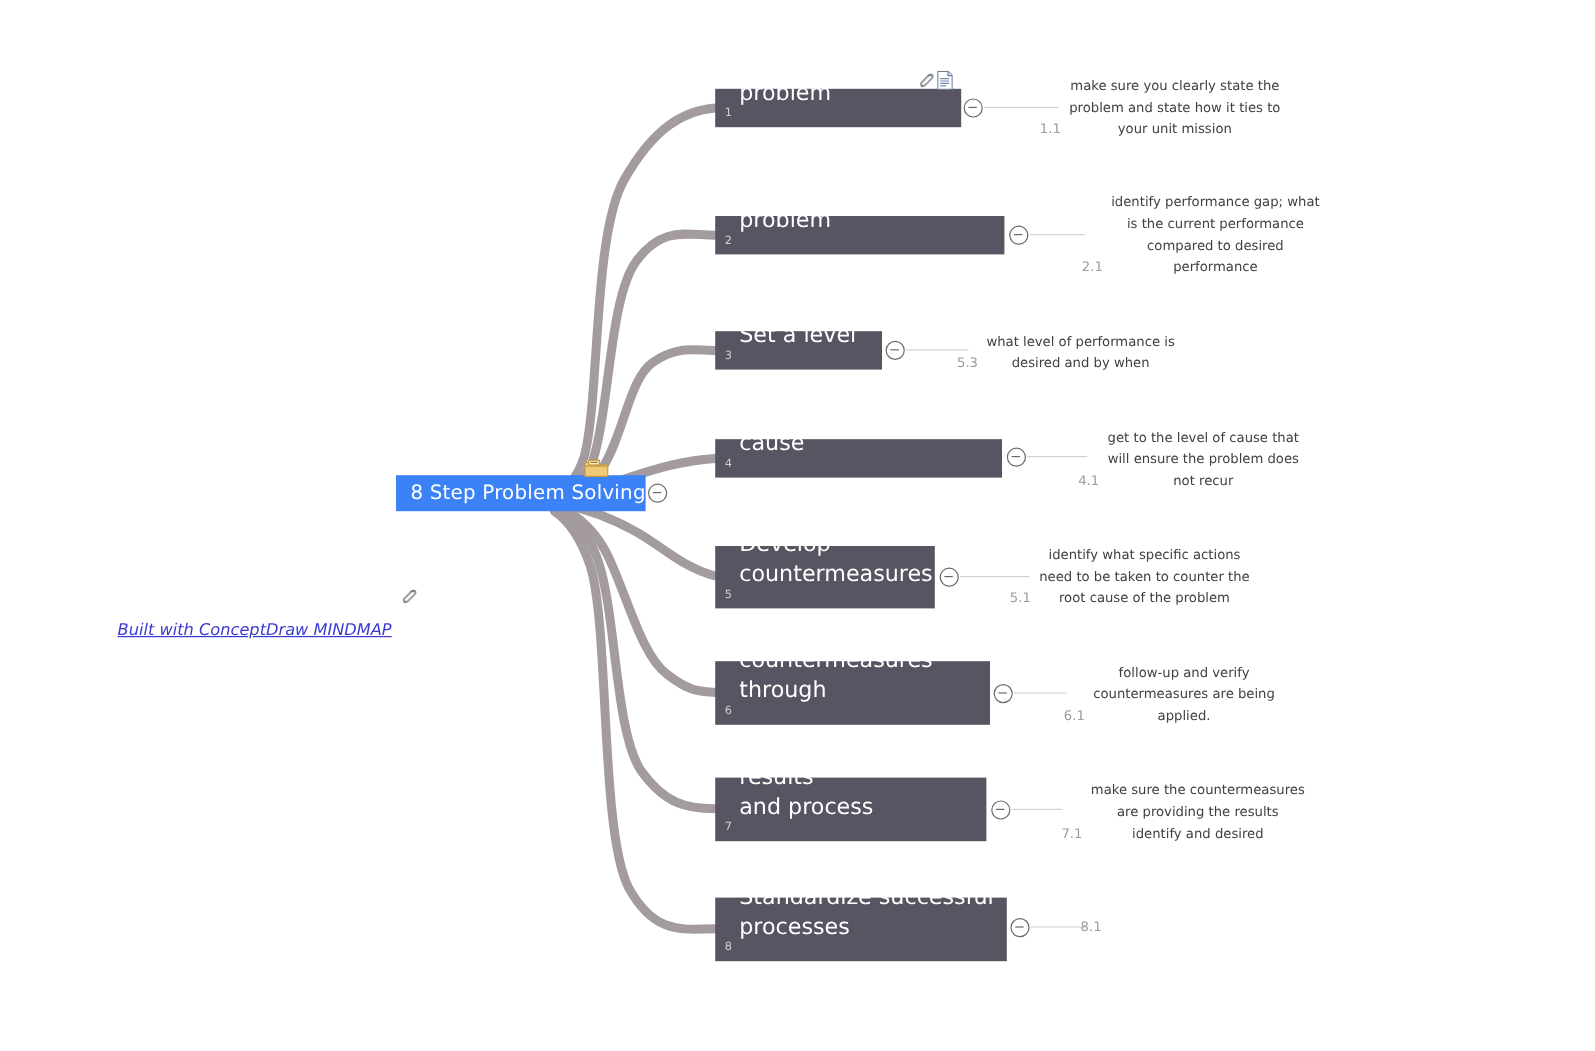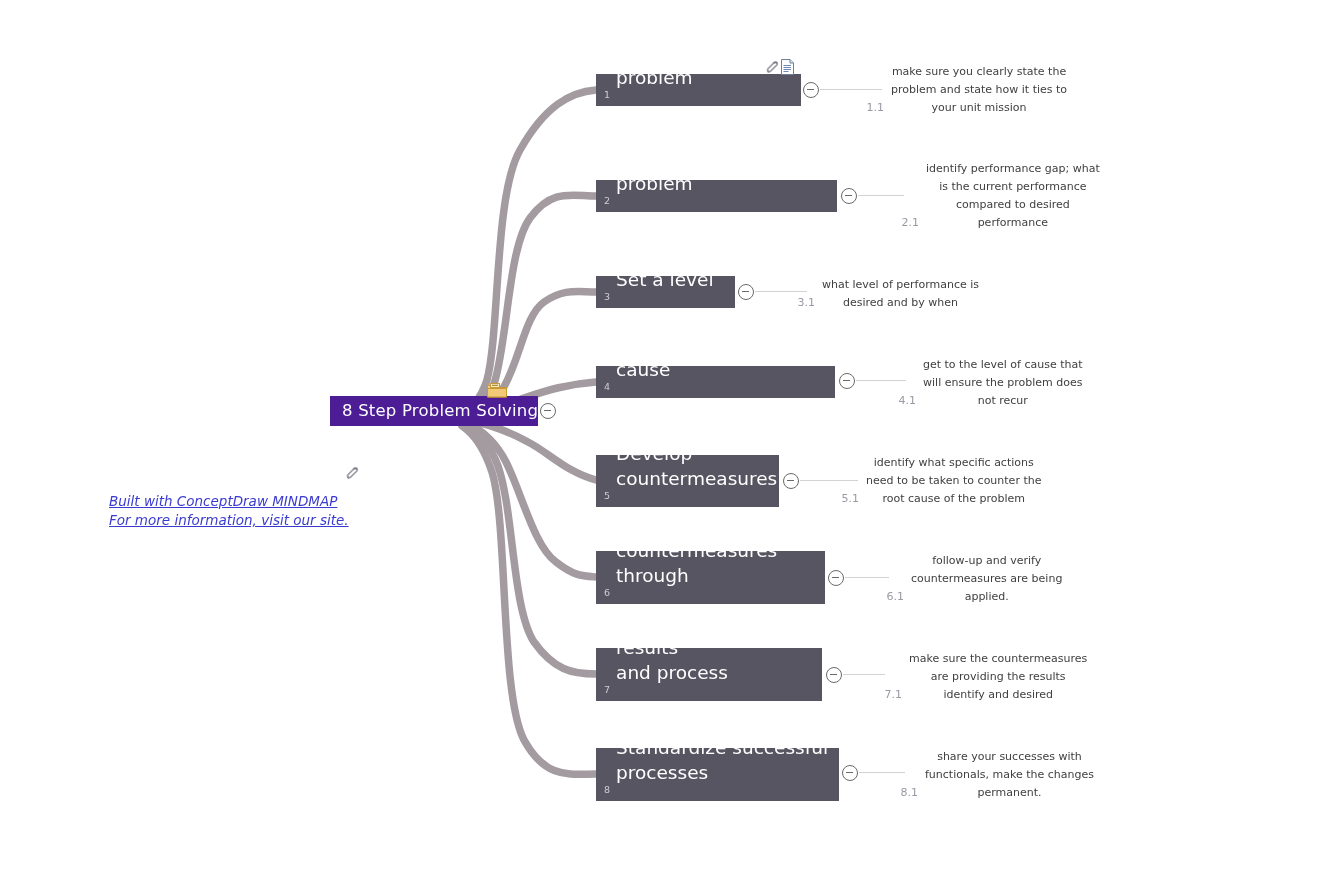--- a/index.html
+++ b/index.html
@@ -24,21 +24,21 @@
     position: absolute;
     left: 0; top: 0;
     width: 1329px;
     height: 876px;
     pointer-events: none;
   }
 
   
   .center-node {
     position: absolute;
-    background: #4c1d95;
+    background: #3b82f6;
     color: #ffffff;
     font-size: 16.5px;
     letter-spacing: .2px;
     white-space: nowrap;
     padding: 7px 12px 8px 12px;
     box-sizing: border-box;
     display: flex;
     align-items: center;
   }
   .center-node-label { color: #ffffff; }
@@ -229,21 +229,21 @@
 performance</span>
   </div>
 
   <div class="topic" style="left:596px; top:276px; width:139px; height:32px;">
     <span class="topic-num">3</span>
     <span class="topic-label">Set a level</span>
   </div>
   <div class="collapse-btn" style="left:738px; top:284px;"></div>
   <div class="sub-connector" style="left:755px; top:291px; width:52px;"></div>
   <div class="subtopic" style="left:789px; top:276px; width:280px;">
-    <span class="subtopic-num" style="width:26px;">3.1</span>
+    <span class="subtopic-num" style="width:26px;">5.3</span>
     <span class="subtopic-text">what level of performance is
 desired and by when</span>
   </div>
 
   <div class="topic" style="left:596px; top:366px; width:239px; height:32px;">
     <span class="topic-num">4</span>
     <span class="topic-label">Analyze the root cause</span>
   </div>
   <div class="collapse-btn" style="left:839px; top:373px;"></div>
   <div class="sub-connector" style="left:856px; top:380px; width:50px;"></div>
@@ -298,31 +298,27 @@
 
   <div class="topic" style="left:596px; top:748px; width:243px; height:53px;">
     <span class="topic-num">8</span>
     <span class="topic-label">Standardize successful
 processes</span>
   </div>
   <div class="collapse-btn" style="left:842px; top:765px;"></div>
   <div class="sub-connector" style="left:859px; top:772px; width:46px;"></div>
   <div class="subtopic" style="left:892px; top:748px; width:280px;">
     <span class="subtopic-num" style="width:26px;margin-top:19px;">8.1</span>
-    <span class="subtopic-text">share your successes with
-functionals, make the changes
-permanent.</span>
-  </div>
-
-  <div class="footer" style="left:98px; top:492px; width:250px;margin-left:11px;">
+  </div>
+
+  <div class="footer" style="left:98px; top:516px; width:250px;">
     <span class="footer-clip">
       <svg width="14" height="15" viewBox="0 0 14 15">
         <path d="M11.5,2.2 C12.4,3.1 12.4,4.4 11.5,5.3 L5.6,11.2 C4.9,11.9 3.8,11.9 3.1,11.2
                  C2.4,10.5 2.4,9.4 3.1,8.7 L8.6,3.2" fill="none" stroke="#a0a0a8" stroke-width="1.7" stroke-linecap="round"></path>
         <path d="M8.9,2.9 C9.6,2.2 10.7,2.2 11.4,2.9" fill="none" stroke="#7d7d86" stroke-width="1.7" stroke-linecap="round"></path>
         <circle cx="3.4" cy="11.6" r="1.2" fill="#8b8b93"></circle>
       </svg>
     </span>
     <span class="footer-link">Built with ConceptDraw MINDMAP</span>
-    <span class="footer-link">For more information, visit our site.</span>
   </div>
 
 </div>
 
 </body></html>

